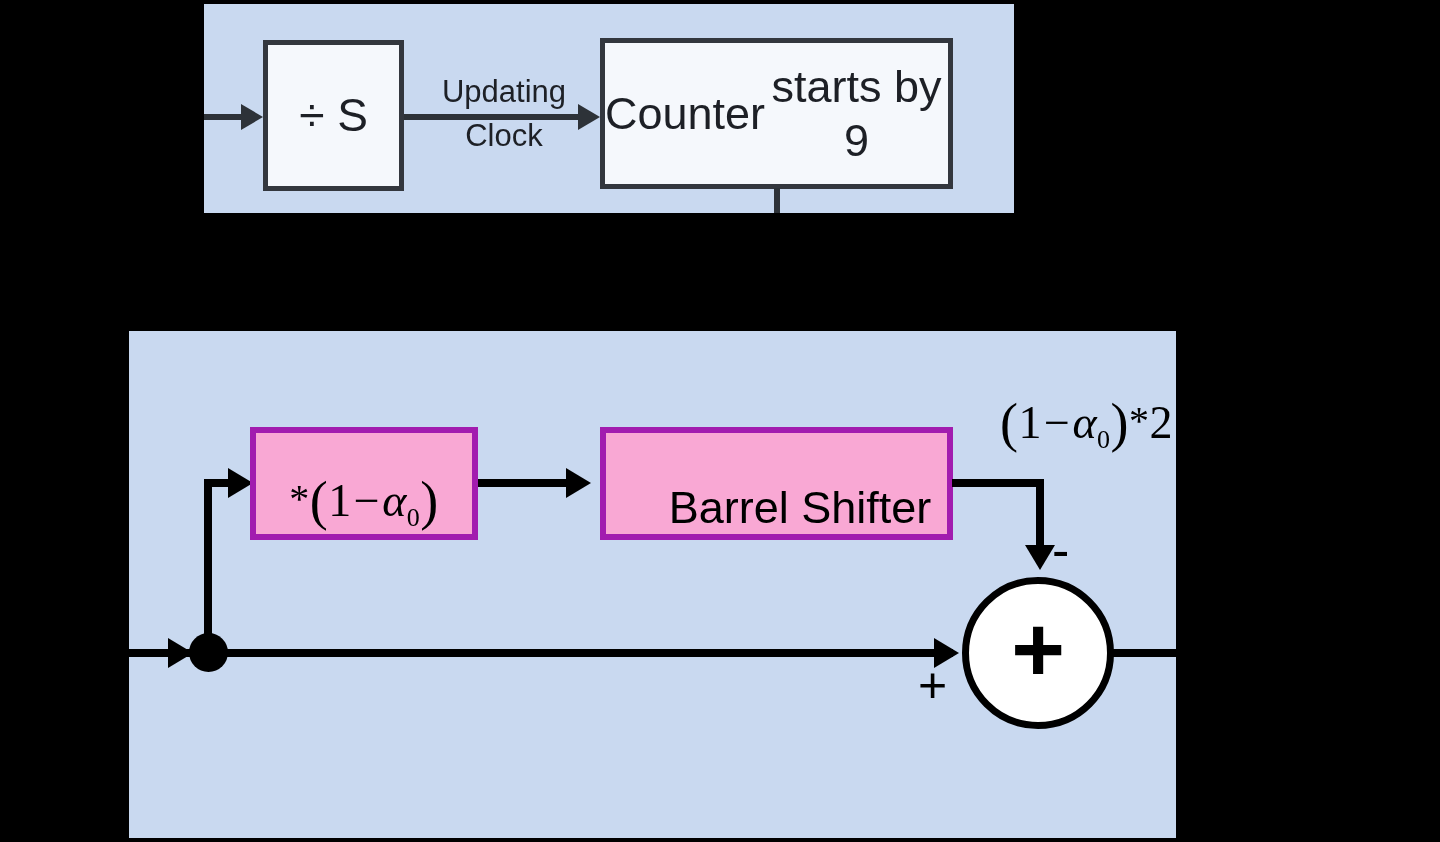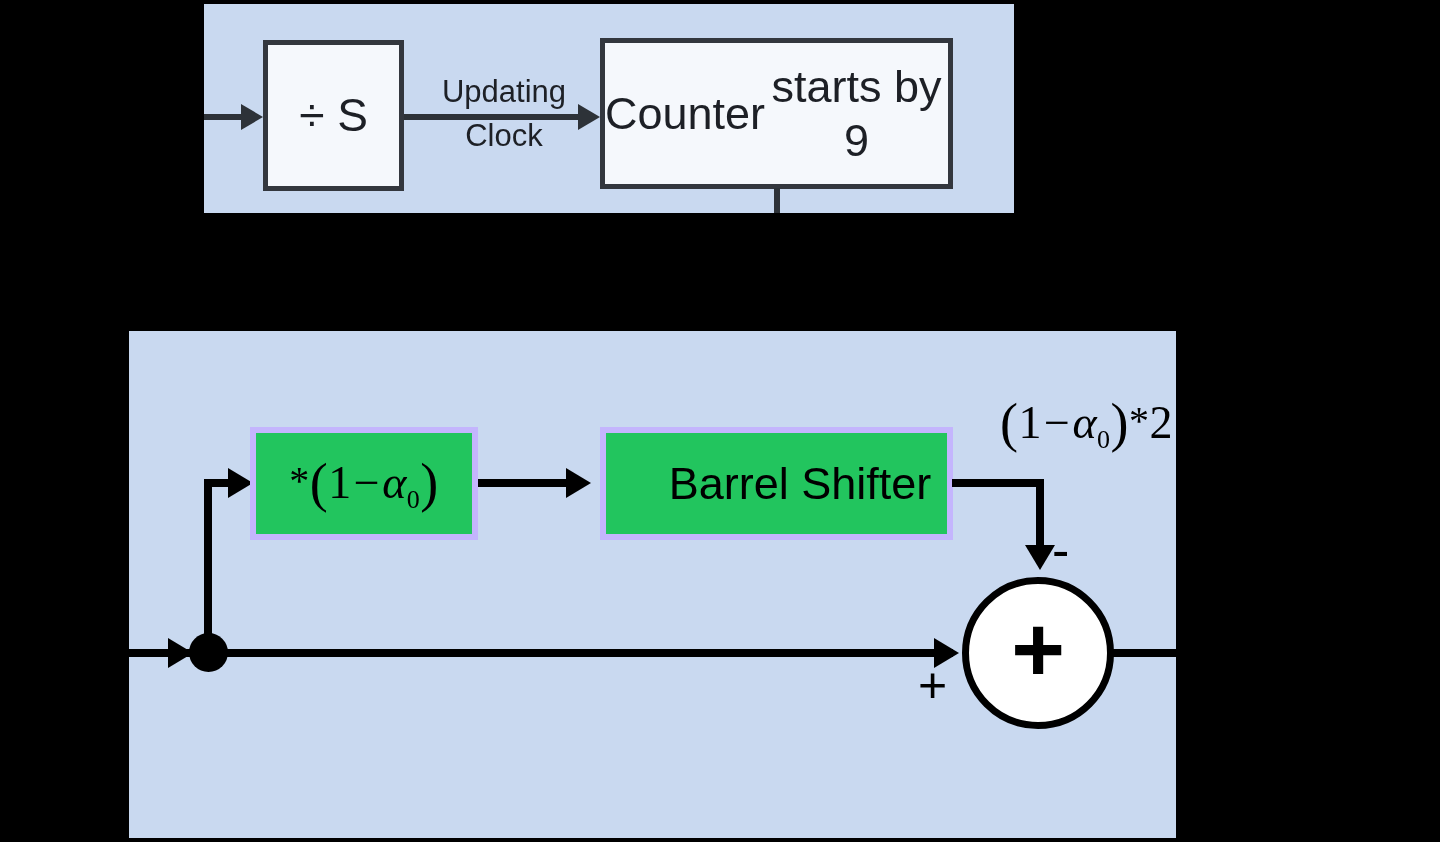--- a/index.html
+++ b/index.html
@@ -33,23 +33,24 @@
     justify-content: center;
     text-align: center;
     line-height: 1.18;
     color: #1d2026;
   }
   .box-soft {
     background: #f5f8fc;
     border: 5px solid #33373e;
   }
   .box-hard {
-    background: #22c55e;
-    border: 6px solid #c4b5fd;
-    color: #000000;
+    background: #f9a8d4;
+    border: 6px solid #a21caf;
+    color: #000000;
+    align-items: flex-end;
   }
 
   #box-divs      { left: 263px; top: 40px;  width: 141px; height: 151px; font-size: 46px; }
   #box-counter   { left: 600px; top: 38px;  width: 353px; height: 151px; font-size: 45px;
                    flex-direction: row; }
   #box-mult      { left: 250px; top: 427px; width: 228px; height: 113px; }
   #box-barrel    { left: 600px; top: 427px; width: 353px; height: 113px; font-size: 45px; padding-left: 47px; }
 
   
   .math {

